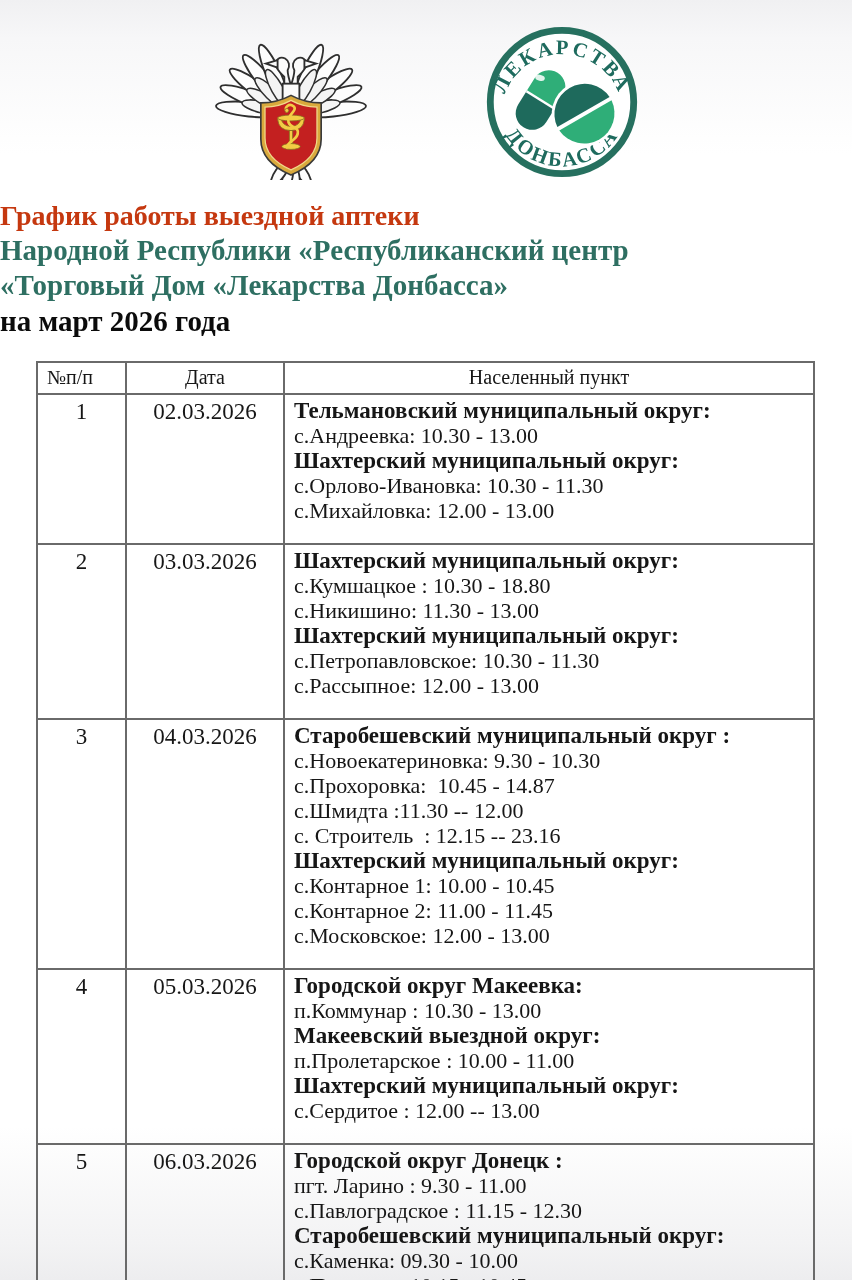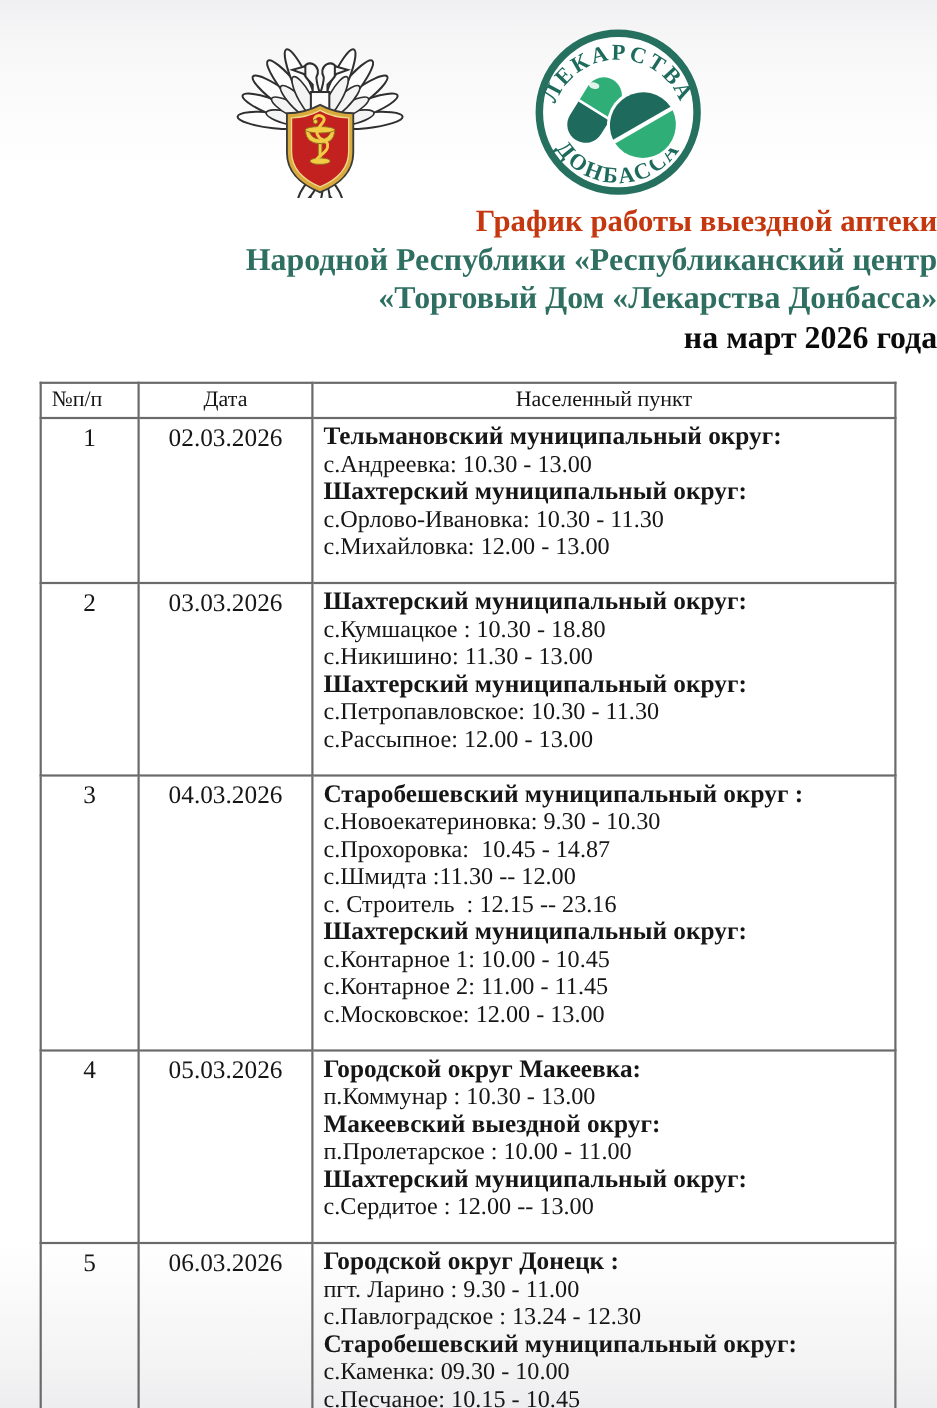--- a/index.html
+++ b/index.html
@@ -31,22 +31,22 @@
     display:flex;
     justify-content:center;
     align-items:center;
     gap:104px;
     padding-top:22px;
     height:182px;
   }
   .emblem-svg{width:168px;height:155px;}
   .badge-svg{width:166px;height:160px;}
   .title-block{
-    margin-top:2px;
-    text-align:right;
+    margin-top:16px;
+    text-align:left;
     font-weight:bold;
   }
   .title-red{
     color:var(--title-red,#c5380f);
     font-size:28px;line-height:35px;
   }
   .title-teal{
     color:var(--teal-text,#2e6f62);
     font-size:29px;line-height:35px;
   }
@@ -265,21 +265,21 @@
             <div class="entry bold">Шахтерский муниципальный округ:</div>
             <div class="entry">с.Сердитое : 12.00 -- 13.00</div>
           </td>
         </tr>
         <tr>
           <td class="col-num">5</td>
           <td class="col-date">06.03.2026</td>
           <td class="col-entries">
             <div class="entry bold">Городской округ Донецк :</div>
             <div class="entry">пгт. Ларино : 9.30 - 11.00</div>
-            <div class="entry">с.Павлоградское : 13.24 - 12.30</div>
+            <div class="entry">с.Павлоградское : 11.15 - 12.30</div>
             <div class="entry bold">Старобешевский муниципальный округ:</div>
             <div class="entry">с.Каменка: 09.30 - 10.00</div>
             <div class="entry">с.Песчаное: 10.15 - 10.45</div>
           </td>
         </tr>
       </tbody>
   </table>
 
 </div>
 

